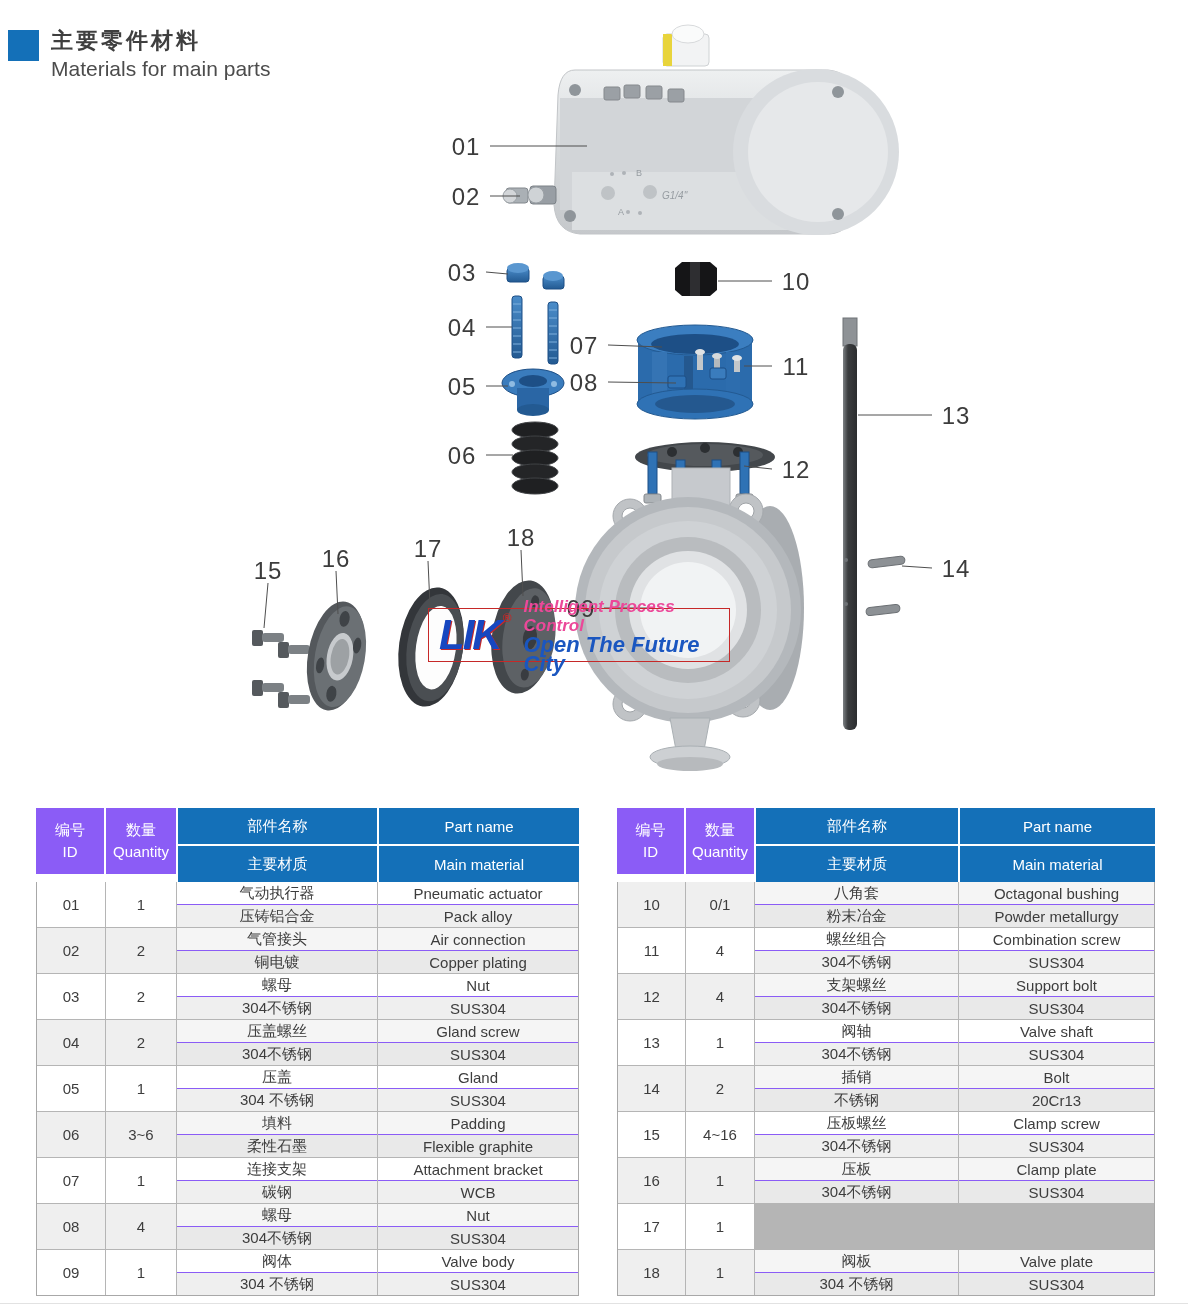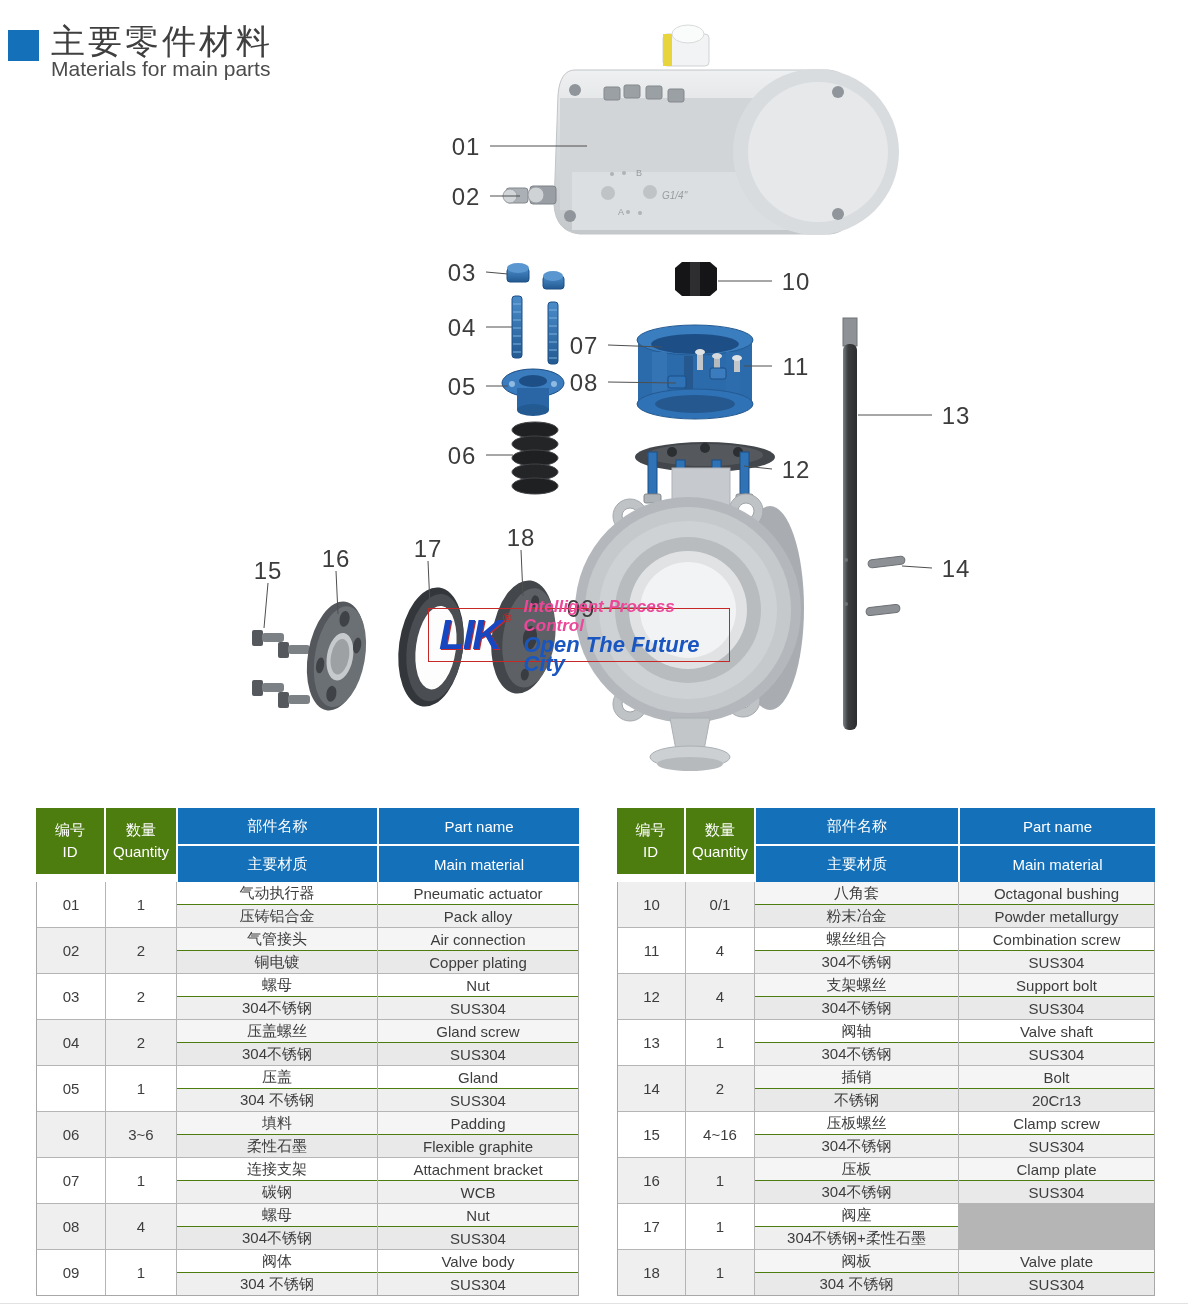--- a/index.html
+++ b/index.html
@@ -3,21 +3,21 @@
 <meta charset="utf-8">
 <style>
   html,body{margin:0;padding:0;background:#fff;}
   .page{position:relative;width:1188px;height:1314px;background:#fff;overflow:hidden;
         font-family:"Liberation Sans","DejaVu Sans",sans-serif;color:#3d3d3d;}
 
   
   .hdr{position:absolute;left:8px;top:26px;display:flex;align-items:flex-start;}
   .hdr-sq{width:31px;height:31px;background:#1470b8;margin-top:4px;}
   .hdr-txt{margin-left:12px;}
-  .hdr-title{font-size:34px;letter-spacing:3px;color:#3f3f3f;font-weight:400;line-height:30px;}
+  .hdr-title{font-size:22px;letter-spacing:3px;color:#3f3f3f;font-weight:700;line-height:30px;}
   .hdr-sub{font-size:21px;color:#4c4c4c;margin-top:1px;}
 
   
   .diagram{position:absolute;left:0;top:0;width:1188px;height:800px;}
   .diagram svg{position:absolute;left:0;top:0;}
   .callout-text{font-size:24px;font-weight:300;fill:#3c3c3c;letter-spacing:1px;}
   .callout-line{stroke:#4e4e4e;stroke-width:1;}
   .marking{fill:#979da2;}
 
   
@@ -32,34 +32,34 @@
   .wm2{font-size:22px;color:#1a56c0;line-height:19px;}
 
   
   .ptable{position:absolute;top:808px;}
   #table-left{left:36px;width:543px;}
   #table-right{left:617px;width:538px;}
 
   .thead{display:grid;grid-column-gap:2px;grid-row-gap:2px;background:#fff;}
   #table-left .thead{grid-template-columns:68px 70px 199px 1fr;}
   #table-right .thead{grid-template-columns:67px 68px 202px 1fr;}
-  .th{background:#4d7c0f;color:#fff;font-size:15px;display:flex;flex-direction:column;
+  .th{background:#8b5cf6;color:#fff;font-size:15px;display:flex;flex-direction:column;
       align-items:center;justify-content:center;grid-row:span 2;height:66px;line-height:22px;}
   .th-half{background:#1470b8;color:#fff;font-size:15px;display:flex;align-items:center;
       justify-content:center;height:36px;}
 
   .tbody{border:1px solid #a8a8a8;border-top:none;background:#b5b5b5;
          display:flex;flex-direction:column;row-gap:1px;}
   .trow{display:grid;grid-column-gap:1px;background:#b5b5b5;}
   #table-left .trow{grid-template-columns:68px 70px 200px 1fr;}
   #table-right .trow{grid-template-columns:67px 68px 203px 1fr;}
   .td{background:#fff;display:flex;align-items:center;justify-content:center;
       font-size:15px;height:45px;}
   .trow.even .td{background:#efefef;}
-  .td-pair{display:flex;flex-direction:column;row-gap:1px;background:#4d7c0f;}
+  .td-pair{display:flex;flex-direction:column;row-gap:1px;background:#8b5cf6;}
   .td-sub{height:22px;display:flex;align-items:center;justify-content:center;
           font-size:15px;background:#fff;}
   .td-sub.mat{background:#efefef;}
   .trow.even .td-sub{background:#f5f5f5;}
   .trow.even .td-sub.mat{background:#e9e9e9;}
 
   .footer-line{position:absolute;left:0;top:1303px;width:1188px;height:1px;background:#e2e2e2;}
 </style>
 </head>
 <body>
@@ -563,24 +563,20 @@
             <div class="td-sub mat">304不锈钢</div>
           </div>
           <div class="td-pair">
             <div class="td-sub">Clamp plate</div>
             <div class="td-sub mat">SUS304</div>
           </div>
         </div>
         <div class="trow">
           <div class="td">17</div>
           <div class="td">1</div>
-          <div class="td-pair">
-            <div class="td-sub">阀座</div>
-            <div class="td-sub mat">304不锈钢+柔性石墨</div>
-          </div>
         </div>
         <div class="trow even">
           <div class="td">18</div>
           <div class="td">1</div>
           <div class="td-pair">
             <div class="td-sub">阀板</div>
             <div class="td-sub mat">304 不锈钢</div>
           </div>
           <div class="td-pair">
             <div class="td-sub">Valve plate</div>

